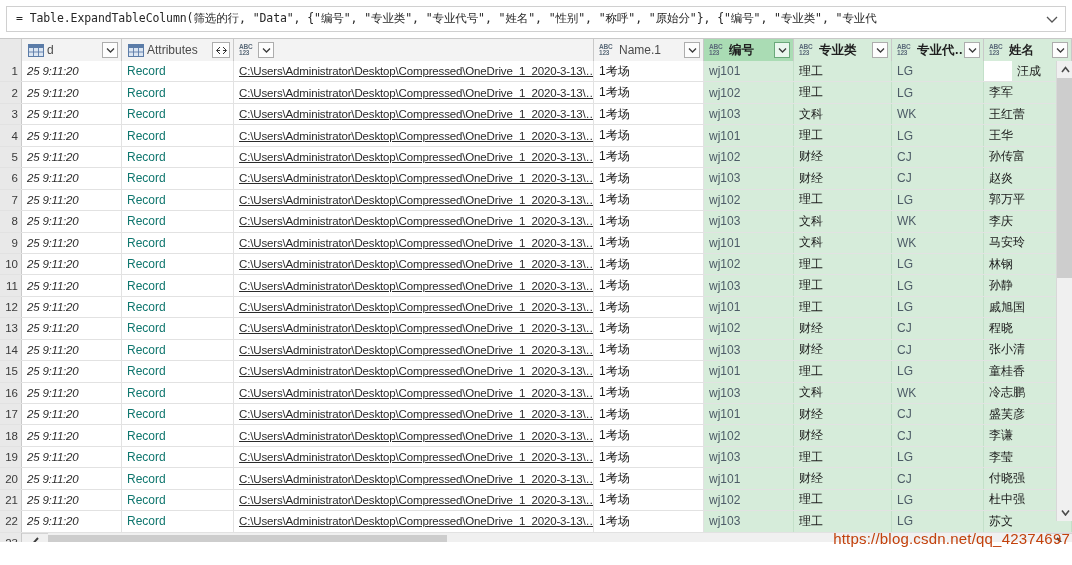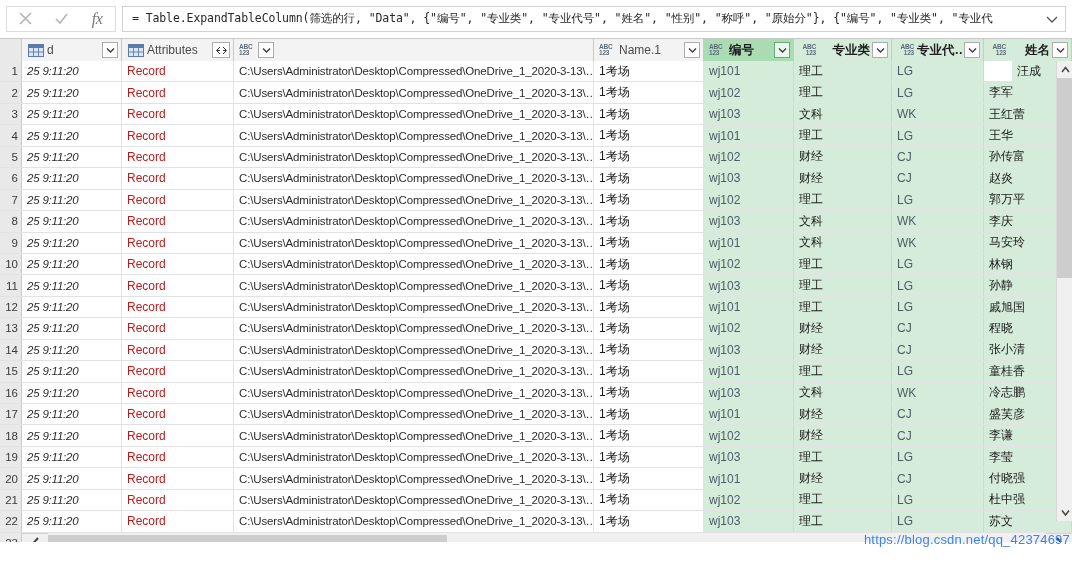--- a/index.html
+++ b/index.html
@@ -78,21 +78,21 @@
   }
   .hdr-cell {
     height: 22px;
     display: flex; align-items: center;
     border-right: 1px solid #c9c9c9;
     background: #f3f3f3;
     padding-left: 3px;
     position: relative;
     overflow: hidden;
   }
-  .hdr-cell.green { background: #d6ecda; text-align: right; }
+  .hdr-cell.green { background: #d6ecda; }
   .hdr-cell.green-sel { background: #aadcb4; }
   .hdr-cell.green-sel .dd-btn { border-color:#6aa87a; background:#eaf7ee; }
   .hdr-label {
     font-size: 12px; color: #1f1f1f;
     white-space: nowrap; overflow: hidden;
     margin-left: 3px;
     flex: 1;
   }
   .hdr-label.cjk { font-weight: bold; font-size: 12.5px; }
   .hdr-label.grey { color: #4a4a4a; }
@@ -143,22 +143,22 @@
   }
   .cell {
     display: flex; align-items: center;
     padding-left: 5px; padding-right: 3px;
     border-right: 1px solid #e2e2e2;
     overflow: hidden; white-space: nowrap;
     font-size: 12px; color: #1f1f1f;
   }
   .cell.green { background: #d6ecda; border-right: 1px solid #c3e0c9; }
   .cell.date { font-style: italic; color: #2b2b2b; font-size: 11.5px; letter-spacing:-0.2px;}
-  .cell.record { color: #b91c1c; }
-  .cell.path { color: #2b2b2b; letter-spacing: -0.15px; font-size: 11.5px;}
+  .cell.record { color: #0f766e; }
+  .cell.path { color: #2b2b2b; letter-spacing: -0.15px; font-size: 11.5px; text-decoration: underline;}
   .cell.code { color: #4c5b66; }
   .cell.cjk { color: #1a1a1a; }
 
   
   .last-row {
     display: flex; height: 22px;
     background: #f0f0f0;
     border-bottom: 1px solid #c9c9c9;
     align-items: stretch;
   }
@@ -201,48 +201,33 @@
     position: absolute; left: 0; bottom: 0;
     width: 1072px; height: 23px;
     background: #ffffff;
     border-top: 1px solid #e0e0e0;
     display: flex; align-items: center;
     padding-left: 7px;
     font-size: 12px; color: #2b2b2b;
   }
   .watermark {
     position: absolute; right: 2px; bottom: 18px;
-    font-size: 13px; color: #3b82f6;
+    font-size: 15px; color: #c2410c;
     letter-spacing: 0.2px;
     white-space: nowrap;
     pointer-events: none;
     font-family: "Liberation Sans", sans-serif;
   }
 </style>
 </head>
 <body>
 
 <div id="app">
 
   <div class="formula-bar">
-    <div class="fx-group">
-      <div class="fx-btn">
-        <svg width="15" height="15" viewBox="0 0 15 15">
-            <path d="M2 2 L13 13 M13 2 L2 13" stroke="#b6b6b6" stroke-width="1.7" fill="none"></path>
-          </svg>
-      </div>
-      <div class="fx-btn">
-        <svg width="15" height="15" viewBox="0 0 15 15">
-            <path d="M2 8 L6 12 L13 3" stroke="#b6b6b6" stroke-width="1.7" fill="none"></path>
-          </svg>
-      </div>
-      <div class="fx-btn">
-        <span class="fx-italic">fx</span>
-      </div>
-    </div>
     <div class="formula-input">
       <span class="formula-text">= Table.ExpandTableColumn(筛选的行, "Data", {"编号", "专业类", "专业代号", "姓名", "性别", "称呼", "原始分"}, {"编号", "专业类", "专业代</span>
       <span class="formula-chevron">
         <svg width="14" height="14" viewBox="0 0 14 14">
             <path d="M2 5 L7 10 L12 5" stroke="#555" stroke-width="1.3" fill="none"></path>
           </svg>
       </span>
     </div>
   </div>
 

